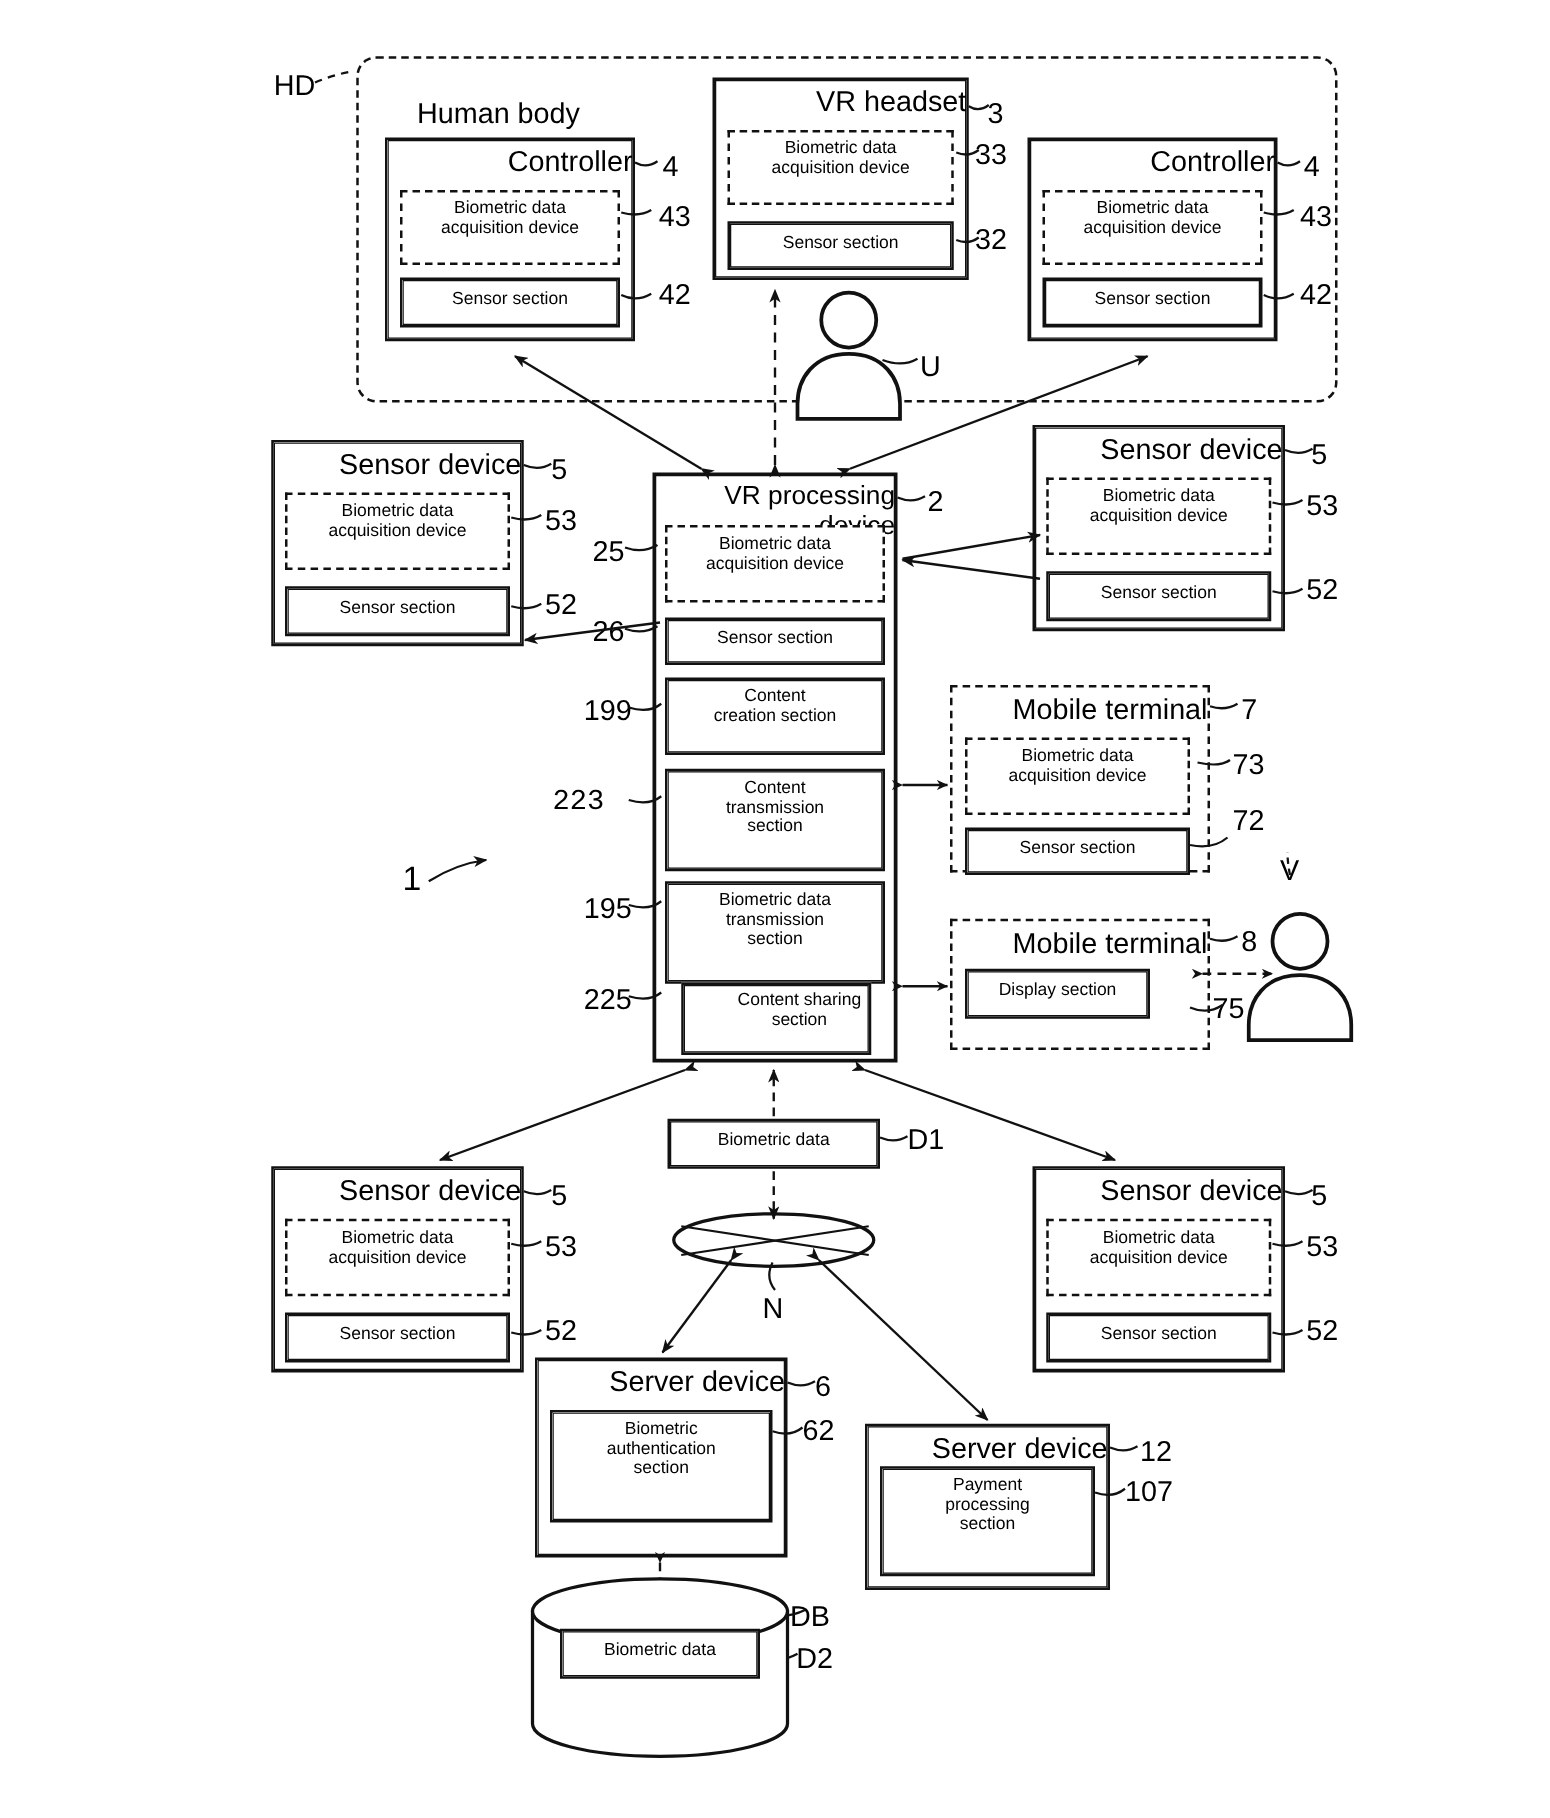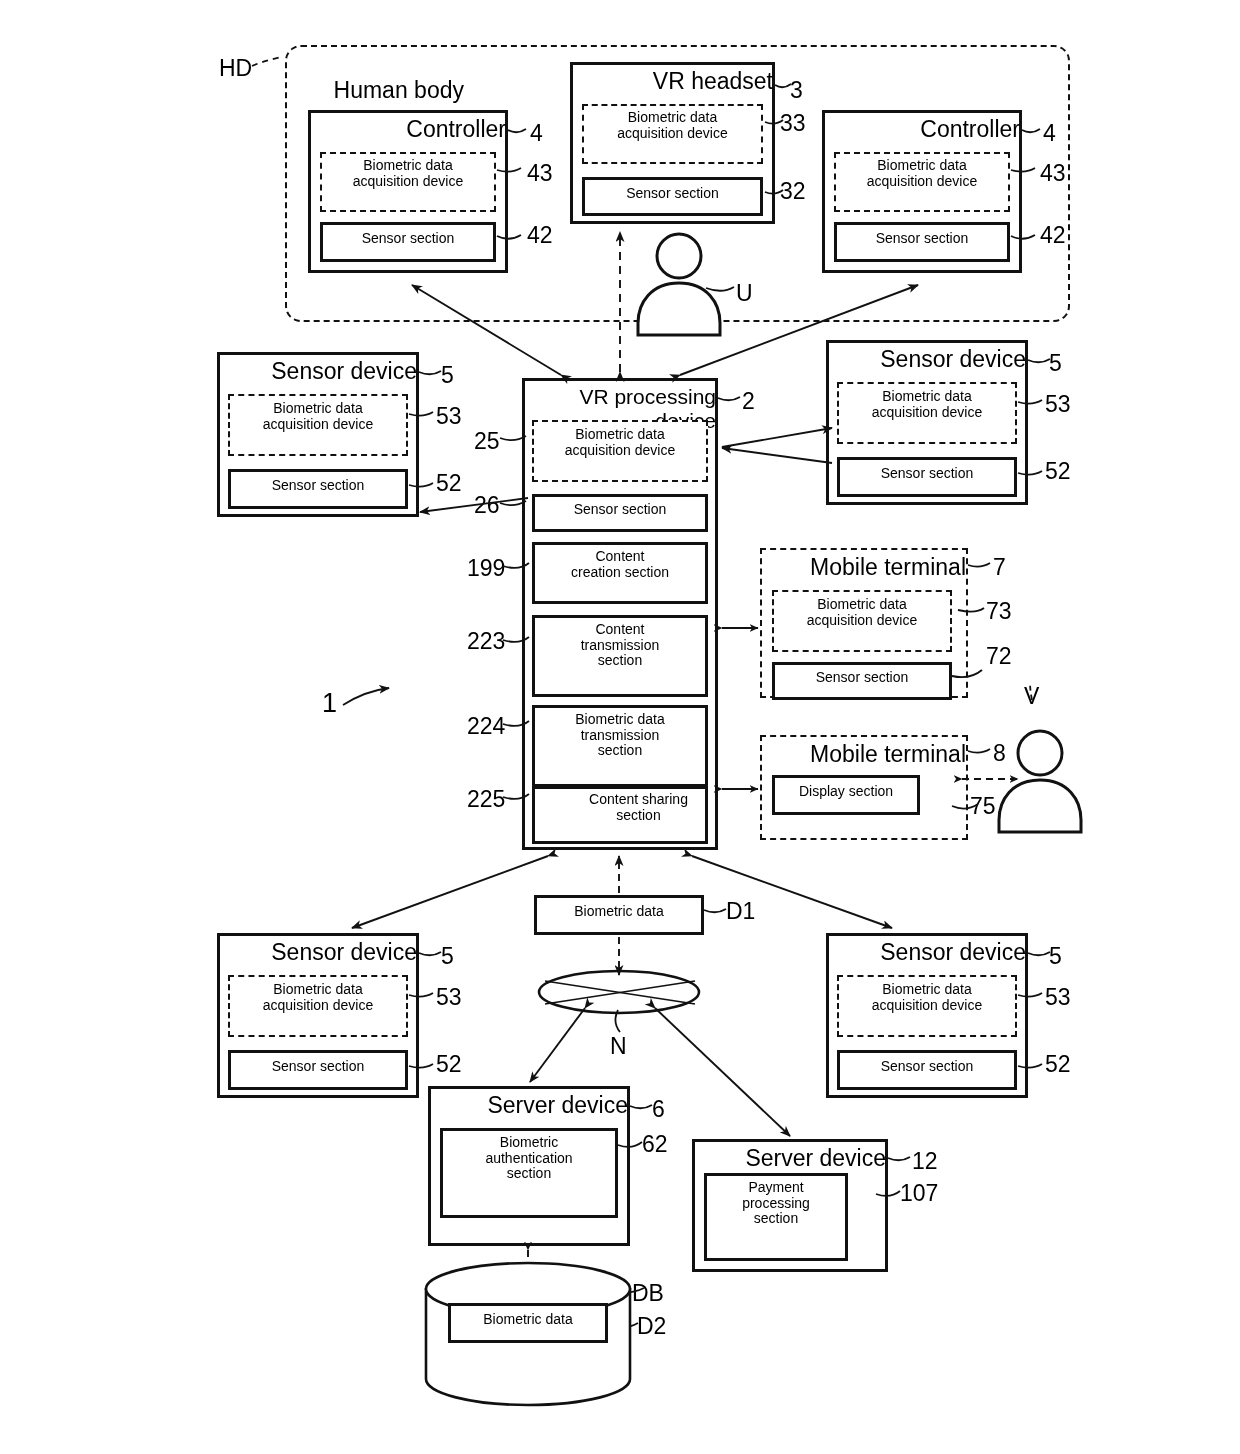--- a/index.html
+++ b/index.html
@@ -184,32 +184,32 @@
   </div>
   <div class="ref" style="left:467px;top:555px;">199</div>
 
   <div class="box dbl" style="left:532px;top:615px;width:176px;height:82px;">
     <div class="fs22" style="padding-top:5px;">
       <span>Content</span><br>
       <span>transmission</span><br>
       <span>section</span>
     </div>
   </div>
-  <div class="ref" style="left:467px;top:628px;">223</div>
+  <div class="ref" style="left:442px;top:628px;font-family:Liberation Mono, monospace;">223</div>
 
   <div class="box dbl" style="left:532px;top:705px;width:176px;height:82px;">
     <div class="fs22" style="padding-top:5px;">
       <span>Biometric data</span><br>
       <span>transmission</span><br>
       <span>section</span>
     </div>
   </div>
-  <div class="ref" style="left:467px;top:713px;">224</div>
-
-  <div class="box dbl" style="left:532px;top:786px;width:176px;height:58px;padding-left:37px;">
+  <div class="ref" style="left:467px;top:713px;">195</div>
+
+  <div class="box dbl" style="left:545px;top:786px;width:152px;height:58px;padding-left:37px;">
     <div class="fs22" style="padding-top:4px;">
       <span>Content sharing</span><br>
       <span>section</span>
     </div>
   </div>
   <div class="ref" style="left:467px;top:786px;">225</div>
 
   <div class="ref" style="left:322px;top:688px;font-size:27px;">1</div>
 
   <div class="box dashed" style="left:760px;top:548px;width:208px;height:150px;border-width:2px;">
@@ -297,21 +297,21 @@
       <span>authentication</span><br>
       <span>section</span>
     </div>
   </div>
   <div class="ref" style="left:652px;top:1096px;">6</div>
   <div class="ref" style="left:642px;top:1131px;">62</div>
 
   <div class="box dbl" style="left:692px;top:1139px;width:196px;height:133px;">
     <span class="hdr fs23">Server device</span>
   </div>
-  <div class="box dbl" style="left:704px;top:1173px;width:144px;height:88px;">
+  <div class="box dbl" style="left:704px;top:1173px;width:172px;height:88px;">
     <div class="fs22" style="padding-top:5px;">
       <span>Payment</span><br>
       <span>processing</span><br>
       <span>section</span>
     </div>
   </div>
   <div class="ref" style="left:912px;top:1148px;">12</div>
   <div class="ref" style="left:900px;top:1180px;">107</div>
 
   <div class="box dbl" style="left:448px;top:1303px;width:160px;height:40px;z-index:4;">

